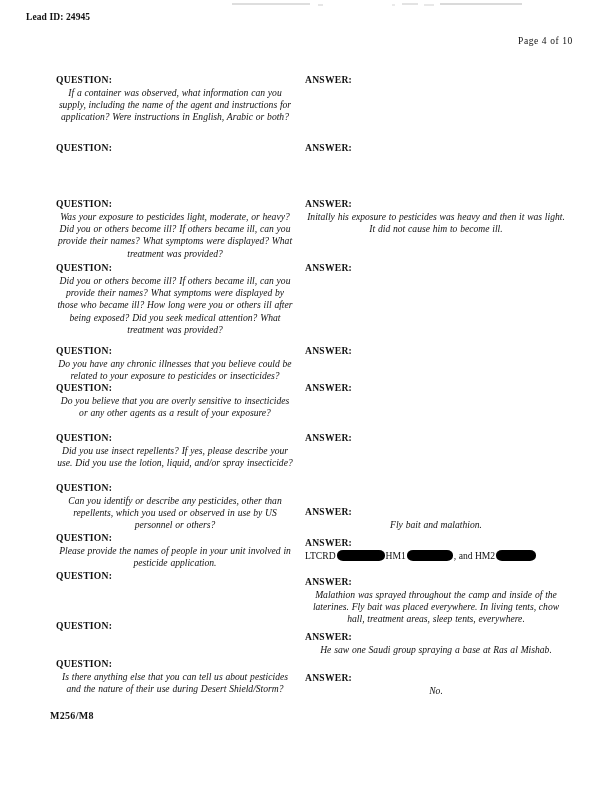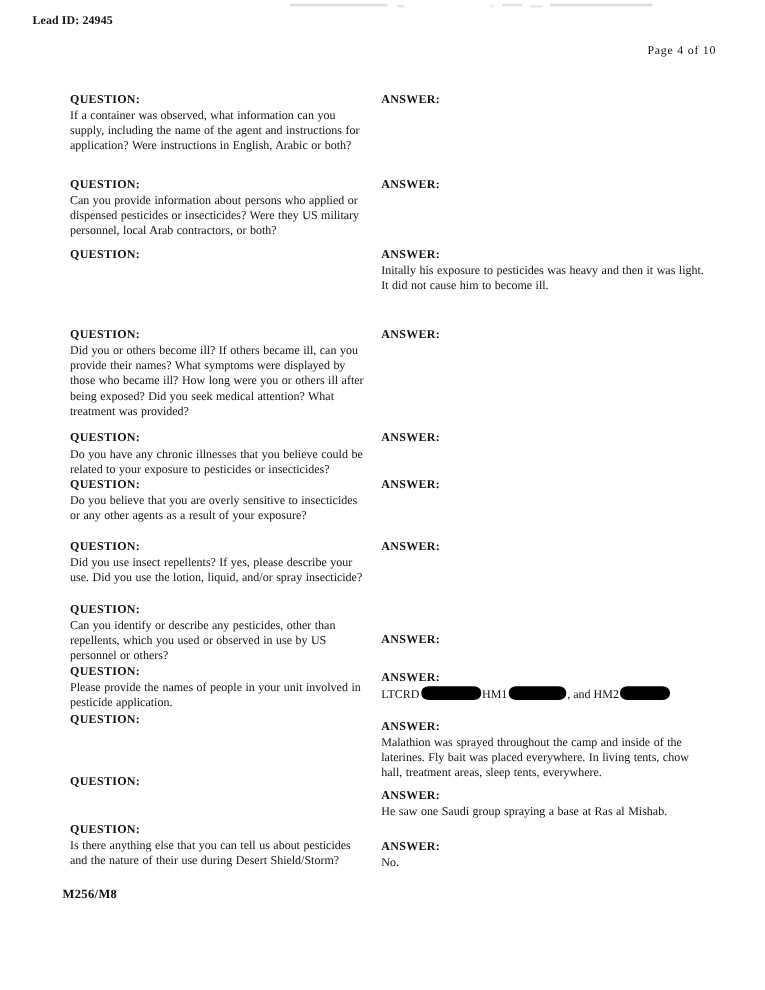--- a/index.html
+++ b/index.html
@@ -91,22 +91,23 @@
     font-size: 9.6px;
     font-weight: bold;
     letter-spacing: 0.25px;
     line-height: 12px;
     margin: 0;
   }
   .qa-text {
     font-size: 9.6px;
     line-height: 12.2px;
     margin: 0;
-    text-align: left;
+    text-align: center;
     word-spacing: 0.4px;
+    font-style: italic;
   }
   .qa-block {
     position: absolute;
     left: 0;
     width: 100%;
   }
   .qa-block .qa-text {
     margin-top: 1px;
   }
 
@@ -156,24 +157,24 @@
   </div>
 
   <div class="body-columns">
     <div class="col col-questions" id="questions-column">
         <div class="qa-block" style="top: 0px;">
           <div class="qa-label">QUESTION:</div>
           <div class="qa-text">If a container was observed, what information can you supply, including the name of the agent and instructions for application?  Were instructions in English, Arabic or both?</div>
         </div>
         <div class="qa-block" style="top: 68px;">
           <div class="qa-label">QUESTION:</div>
-          <div class="qa-text">Can you provide information about persons who applied or dispensed pesticides or insecticides?  Were they US military personnel, local Arab contractors, or both?</div>
         </div>
         <div class="qa-block" style="top: 124px;">
           <div class="qa-label">QUESTION:</div>
+          <div class="qa-text">Was your exposure to pesticides light, moderate, or heavy?  Did you or others become ill?  If others became ill, can you provide their names?  What symptoms were displayed?  What treatment was provided?</div>
         </div>
         <div class="qa-block" style="top: 188px;">
           <div class="qa-label">QUESTION:</div>
           <div class="qa-text">Did you or others become ill?  If others became ill, can you provide their names?  What symptoms were displayed by those who became ill?  How long were you or others ill after being exposed?  Did you seek medical attention?  What treatment was provided?</div>
         </div>
         <div class="qa-block" style="top: 271px;">
           <div class="qa-label">QUESTION:</div>
           <div class="qa-text">Do you have any chronic illnesses that you believe could be related to your exposure to pesticides or insecticides?</div>
         </div>
         <div class="qa-block" style="top: 308px;">
@@ -221,20 +222,21 @@
           <div class="qa-label">ANSWER:</div>
         </div>
         <div class="qa-block" style="top: 308px;">
           <div class="qa-label">ANSWER:</div>
         </div>
         <div class="qa-block" style="top: 358px;">
           <div class="qa-label">ANSWER:</div>
         </div>
         <div class="qa-block" style="top: 432px;">
           <div class="qa-label">ANSWER:</div>
+          <div class="qa-text">Fly bait and malathion.</div>
         </div>
         <div class="qa-block" style="top: 463px;">
           <div class="qa-label">ANSWER:</div>
           <div class="redaction-line"><span>LTCRD</span><span class="redaction-bar" style="width: 48px;"></span><span>HM1</span><span class="redaction-bar" style="width: 46px;"></span><span>, and HM2</span><span class="redaction-bar" style="width: 40px;"></span></div>
         </div>
         <div class="qa-block" style="top: 502px;">
           <div class="qa-label">ANSWER:</div>
           <div class="qa-text">Malathion was sprayed throughout the camp and inside of the laterines.  Fly bait was placed everywhere.  In living tents, chow hall, treatment areas, sleep tents, everywhere.</div>
         </div>
         <div class="qa-block" style="top: 557px;">

